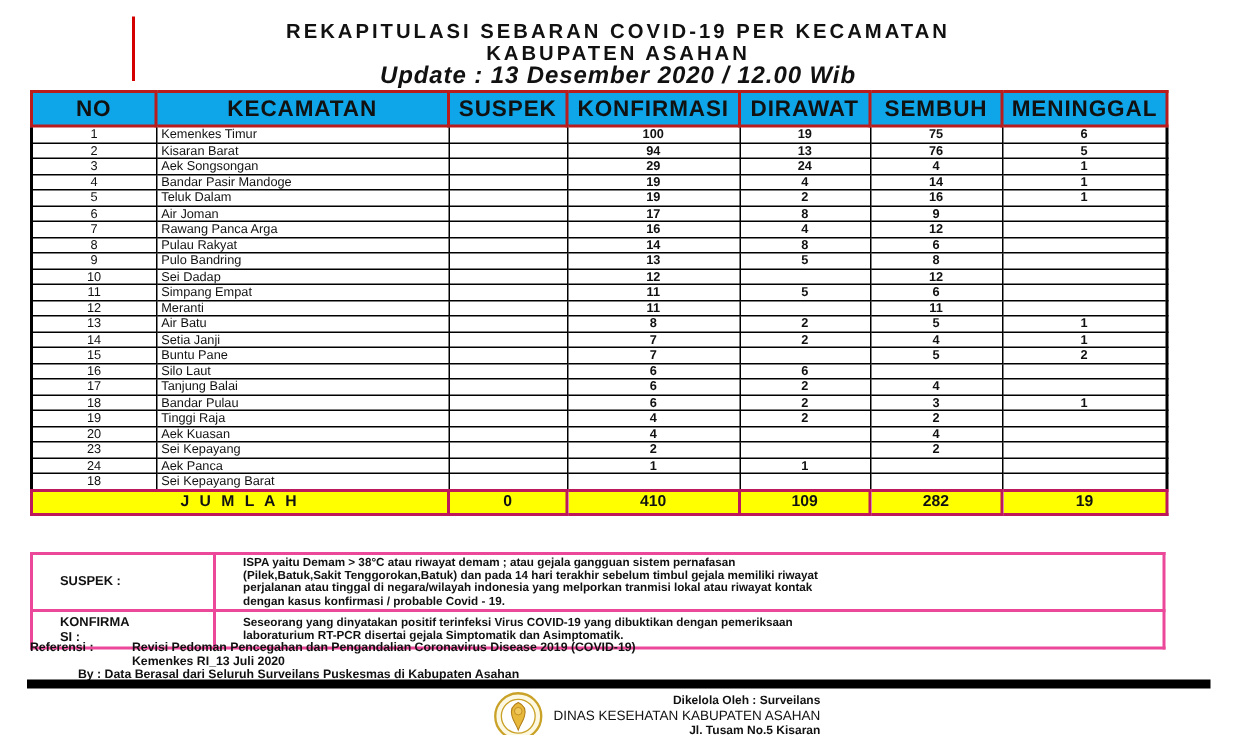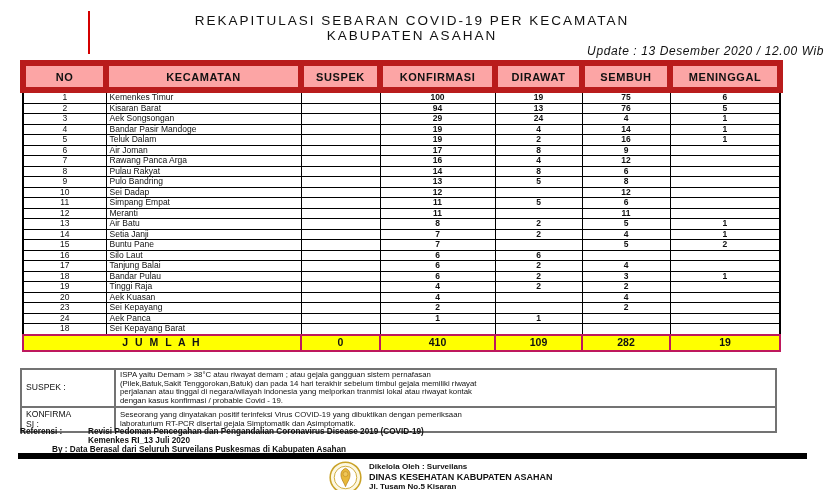--- a/index.html
+++ b/index.html
@@ -1,54 +1,54 @@
 <!DOCTYPE html>
 <html><head>
 <meta charset="utf-8">
 <style>
   html,body{margin:0;padding:0;background:#ffffff;}
   .page{position:relative;width:824px;height:490px;background:#ffffff;overflow:hidden;
         font-family:"Liberation Sans",sans-serif;color:#111;}
   .cursor{position:absolute;left:88px;top:11px;width:2px;height:43px;background:#d40000;}
-  .title{position:absolute;top:13px;left:0;width:100%;text-align:center;font-weight:normal;}
+  .title{position:absolute;top:13px;left:0;width:100%;text-align:center;font-weight:bold;}
   .t1{font-size:13.5px;letter-spacing:2px;line-height:15px;}
-  .t3{font-size:12px;font-style:italic;letter-spacing:0.6px;line-height:14px;margin-top:1px;text-align:right;}
+  .t3{font-size:16px;font-style:italic;letter-spacing:0.6px;line-height:14px;margin-top:1px;}
 
   table.main{position:absolute;left:20px;top:60px;width:757px;border-collapse:collapse;
              table-layout:fixed;border:2px solid #000;}
-  table.main th{background:#fca5a5;border:6px solid #b91c1c;font-size:11px;font-weight:bold;
+  table.main th{background:#0ea5e9;border:2px solid #b91c1c;font-size:15px;font-weight:bold;
                 letter-spacing:0.6px;height:21px;padding:0;text-align:center;}
   table.main td{border:1px solid #000;font-size:8.5px;height:9.5px;line-height:9px;
                 padding:0 3px;overflow:hidden;white-space:nowrap;}
   table.main td.no{text-align:center;font-weight:normal;}
   table.main td.name{text-align:left;font-weight:normal;}
   table.main td.num{text-align:center;font-weight:bold;}
   table.main tr.total td{background:#FFFF00;border:2px solid #be185d;font-weight:bold;height:14px;
                 line-height:13px;font-size:10.5px;}
   table.main td.tlabel{text-align:center;letter-spacing:2px;}
   table.main td.tnum{text-align:center;}
 
   table.notes{position:absolute;left:20px;top:368px;width:757px;border-collapse:collapse;
               table-layout:fixed;border:2px solid #000;}
-  table.notes td{border:2px solid #737373;font-weight:normal;vertical-align:middle;padding:1px 4px;}
+  table.notes td{border:2px solid #ec4899;font-weight:bold;vertical-align:middle;padding:1px 18px;}
   table.notes td.lbl{width:84px;font-size:8.6px;white-space:pre-line;line-height:9.5px;}
   table.notes td.txt{font-size:7.8px;line-height:8.6px;white-space:pre-line;}
   tr.suspek-row td{height:34px;}
   tr.konfirmasi-row td{height:21px;border-radius:12px;}
 
   .ref{position:absolute;left:20px;top:427px;display:flex;font-size:8.2px;font-weight:bold;line-height:9px;}
   .rlbl{width:68px;flex:0 0 68px;}
   .rtxt{white-space:pre-line;}
   .by{position:absolute;left:20px;top:445px;font-size:8.2px;font-weight:bold;padding-left:32px;}
   .bar{position:absolute;left:18px;top:453px;width:789px;height:6px;background:#000;}
   .footer{position:absolute;left:329px;top:461px;display:flex;gap:7px;align-items:flex-start;}
   .logo{flex:0 0 auto;}
   .ftext{padding-top:1px;}
-  .f1{font-size:8px;font-weight:bold;line-height:9.5px;}
-  .f2{font-size:9px;font-weight:bold;line-height:10.5px;}
+  .f1{font-size:8px;font-weight:bold;line-height:9.5px;text-align:right;}
+  .f2{font-size:9px;font-weight:normal;line-height:10.5px;}
 </style>
 </head>
 <body>
 
 <div class="page">
 
   <div class="cursor"></div>
 
   <div class="title">
     <div class="t1">REKAPITULASI SEBARAN COVID-19 PER KECAMATAN</div>

